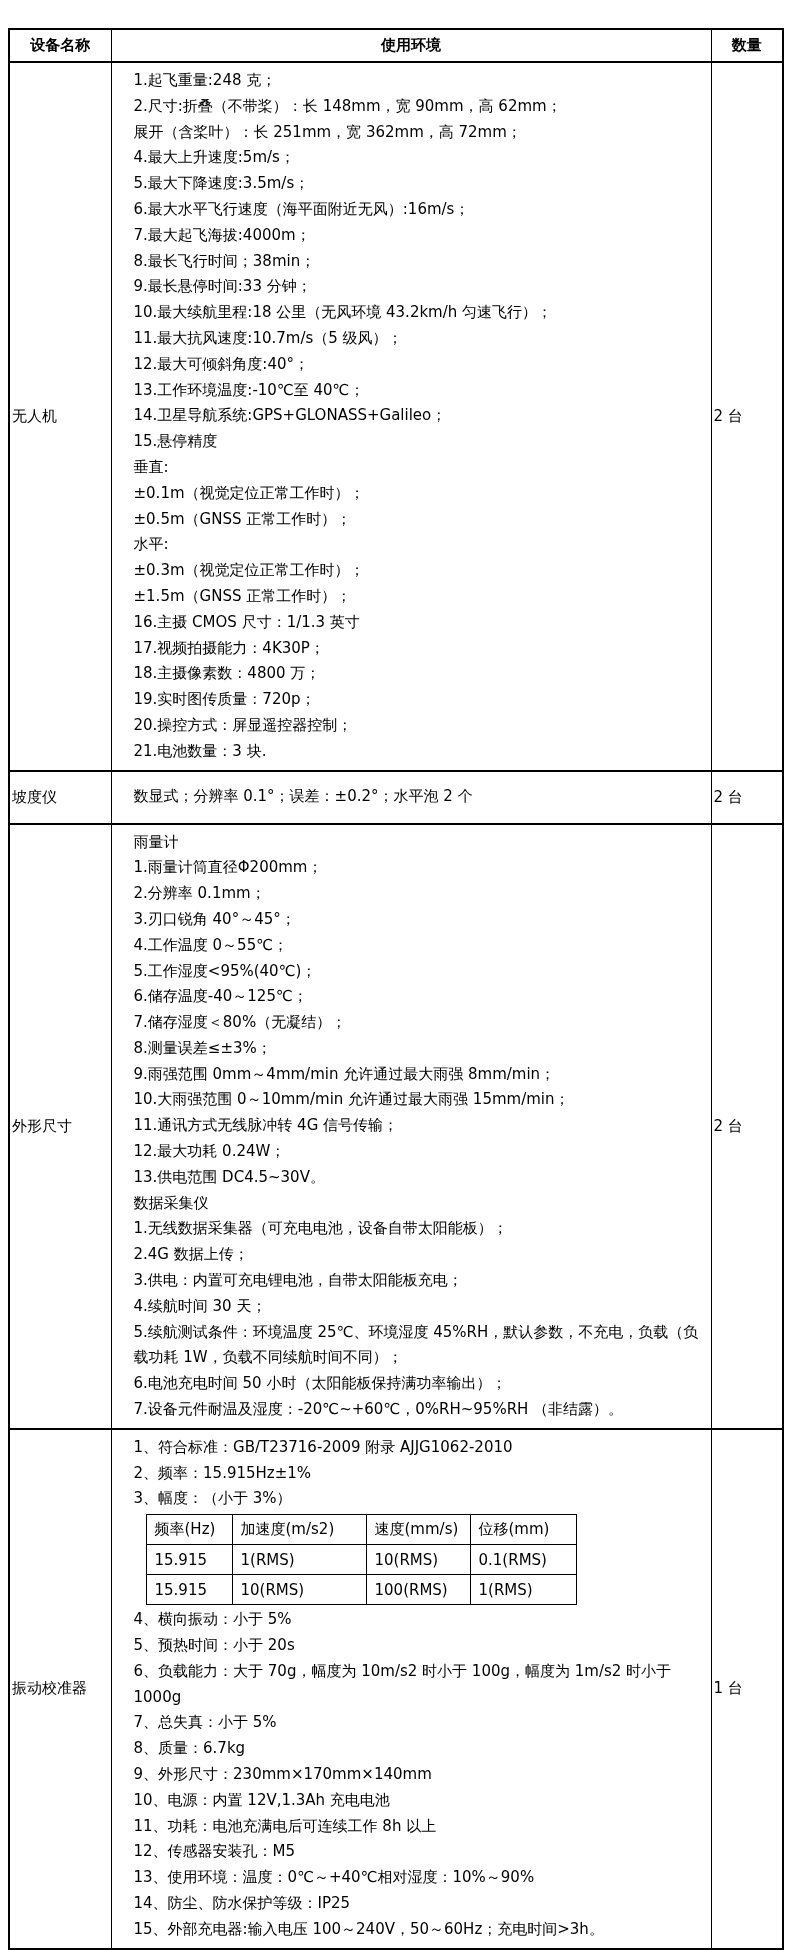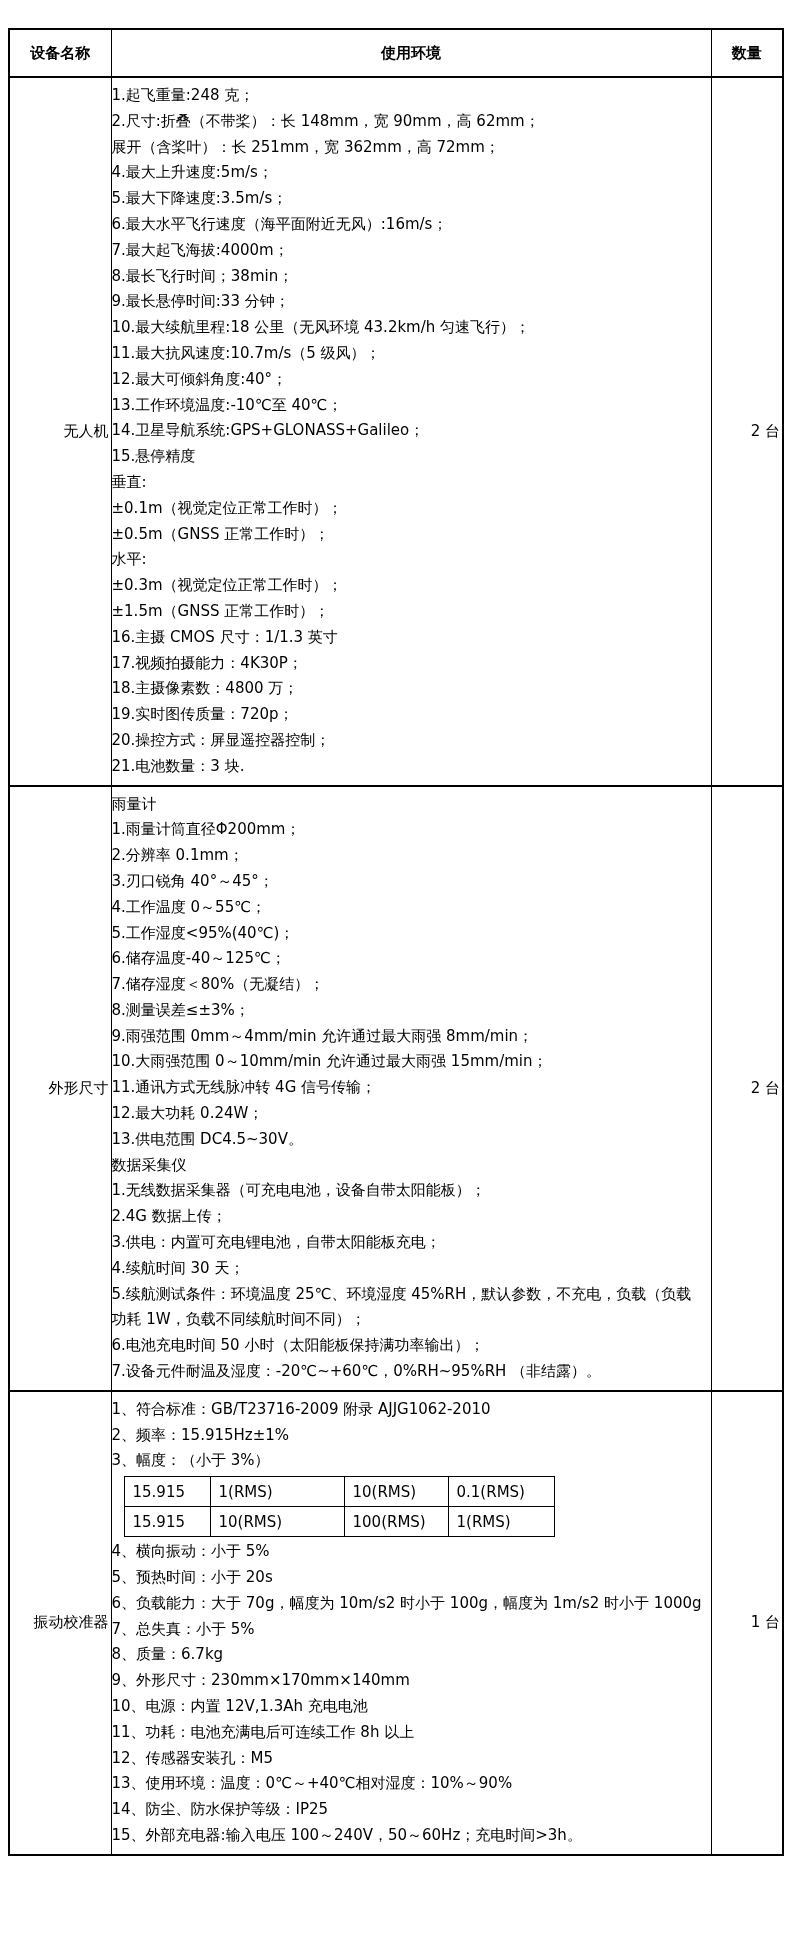--- a/index.html
+++ b/index.html
@@ -28,32 +28,32 @@
     border-bottom: 2px solid #000;
     border-left: 1.5px solid #000;
     border-right: 1.5px solid #000;
     vertical-align: middle;
     box-sizing: border-box;
   }
   col.c-name { width: 102px; }
   col.c-req  { width: 600px; }
   col.c-qty  { width: 72px; }
   table.main th {
-    height: 48px;
+    height: 33px;
     font-weight: bold;
     text-align: center;
     font-size: 15px;
     padding: 2px;
   }
   td.name-cell, td.qty-cell {
-    text-align: right;
+    text-align: left;
     padding: 16px 2px;
   }
   td.req-cell {
-    padding: 5px 8px 5px 0;
+    padding: 5px 8px 5px 22px;
     vertical-align: middle;
   }
   .lines {
     white-space: pre-line;
     line-height: 25.8px;
     text-align: left;
   }
   .subtitle {
     font-weight: normal;
     line-height: 25.8px;
@@ -122,20 +122,27 @@
 16.主摄 CMOS 尺寸：1/1.3 英寸
 17.视频拍摄能力：4K30P；
 18.主摄像素数：4800 万；
 19.实时图传质量：720p；
 20.操控方式：屏显遥控器控制；
 21.电池数量：3 块.</div>
         </td>
         <td class="qty-cell">2 台</td>
       </tr>
 
+      <tr>
+        <td class="name-cell">坡度仪</td>
+        <td class="req-cell">
+          <div class="lines">数显式；分辨率 0.1°；误差：±0.2°；水平泡 2 个</div>
+        </td>
+        <td class="qty-cell">2 台</td>
+      </tr>
 
 
       <tr>
         <td class="name-cell">外形尺寸</td>
         <td class="req-cell">
           <div class="subtitle">雨量计</div>
           <div class="lines">1.雨量计筒直径Φ200mm；
 2.分辨率 0.1mm；
 3.刃口锐角 40°～45°；
 4.工作温度 0～55℃；
@@ -167,20 +174,26 @@
 2、频率：15.915Hz±1%
 3、幅度：（小于 3%）</div>
           <table class="inner">
             <colgroup>
               <col class="ic1">
                 <col class="ic2">
                 <col class="ic3">
                 <col class="ic4">
             </colgroup>
             <tbody>
+              <tr>
+                <td>频率(Hz)</td>
+                <td>加速度(m/s2)</td>
+                <td>速度(mm/s)</td>
+                <td>位移(mm)</td>
+              </tr>
               <tr>
                 <td>15.915</td>
                 <td>1(RMS)</td>
                 <td>10(RMS)</td>
                 <td>0.1(RMS)</td>
               </tr>
               <tr>
                 <td>15.915</td>
                 <td>10(RMS)</td>
                 <td>100(RMS)</td>

